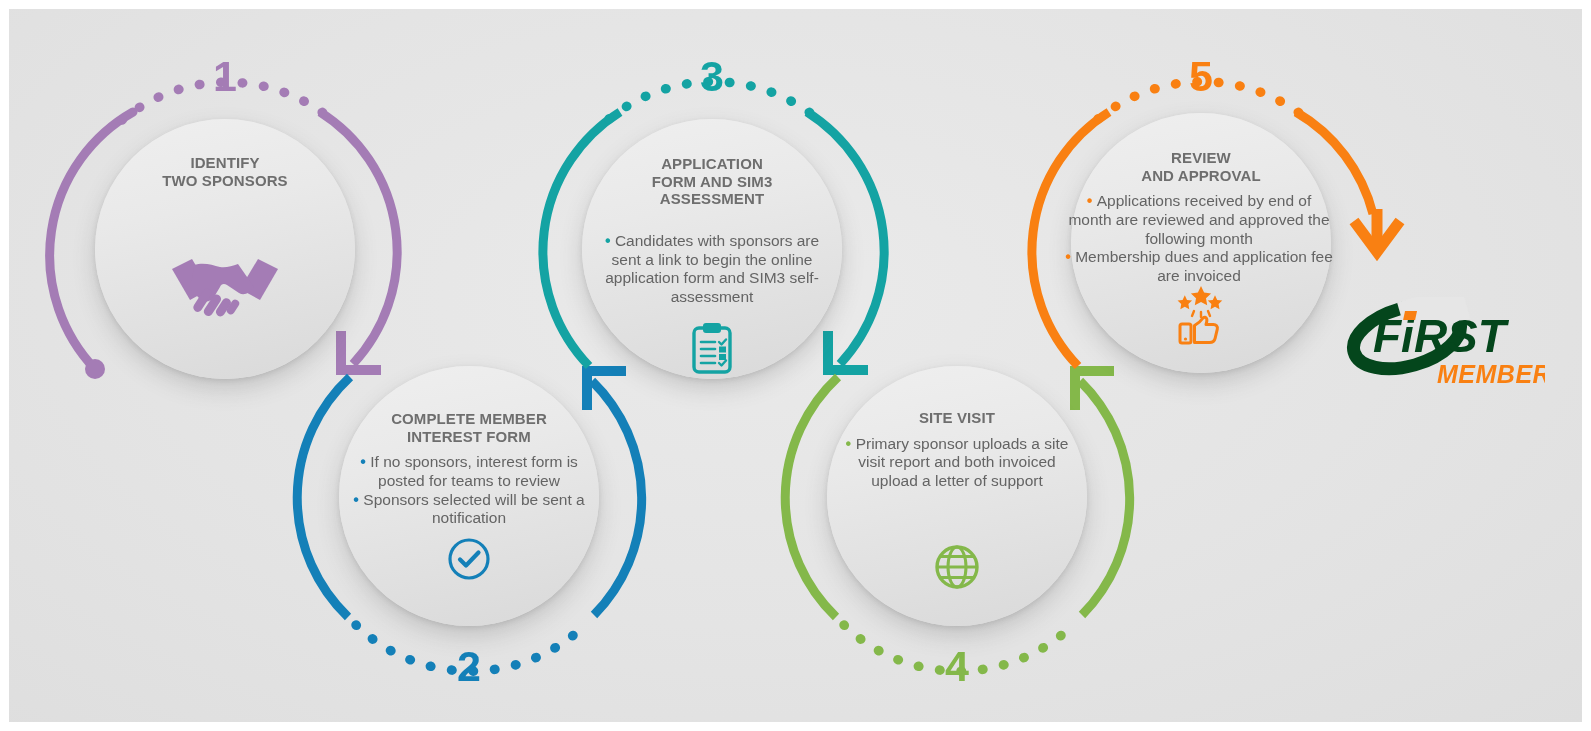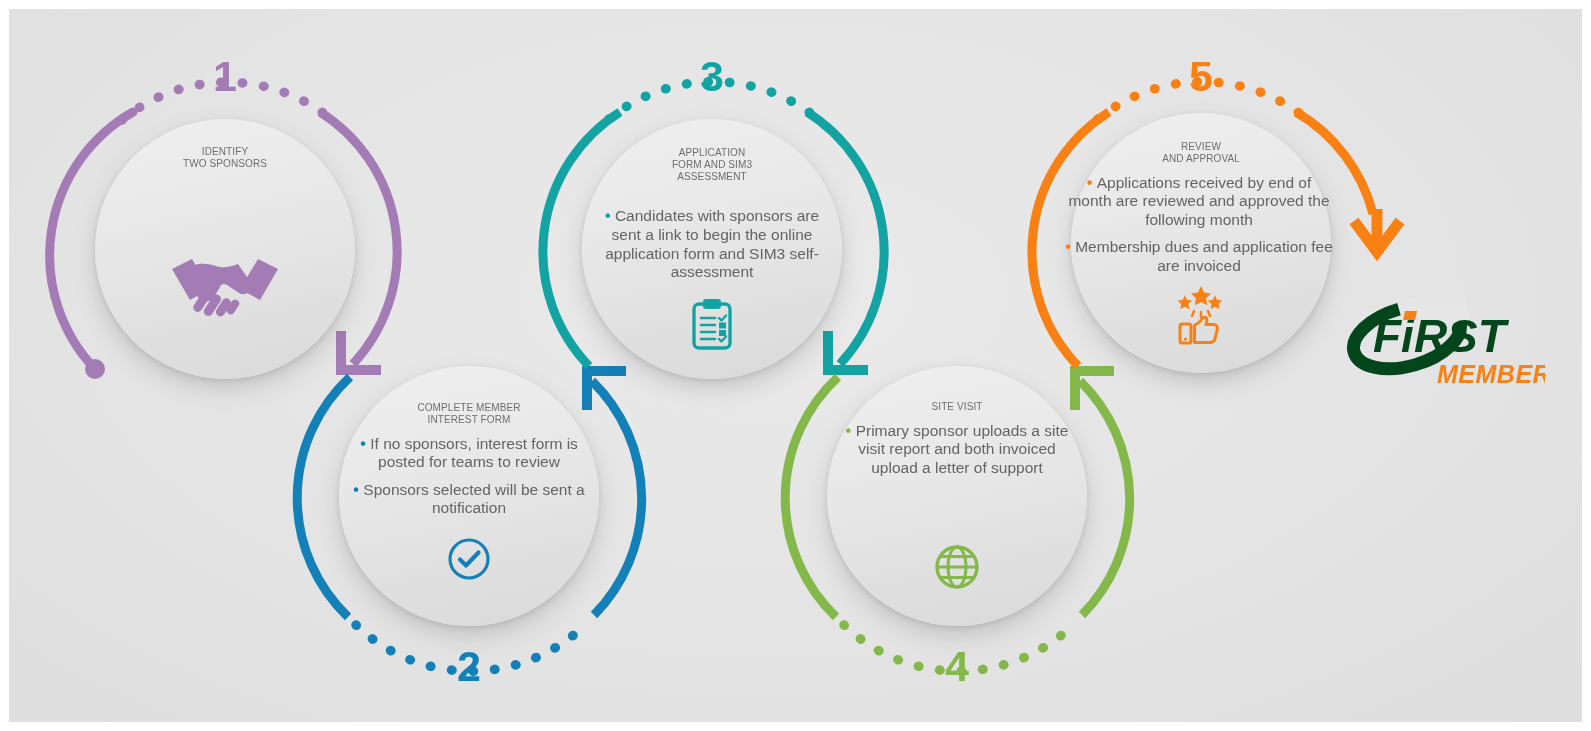--- a/index.html
+++ b/index.html
@@ -14,24 +14,24 @@
      radial-gradient(ellipse at 48% 40%, #eaeaea 0%, #e4e4e4 55%, #dedede 100%);}
   svg.layer{position:absolute;left:0;top:0;width:1591px;height:731px;overflow:visible;}
   .node{
     position:absolute;border-radius:50%;
     background:linear-gradient(168deg,#efefef 0%,#e9e9e9 35%,#e0e0e0 72%,#d9d9d9 100%);
     box-shadow:0 10px 22px rgba(80,80,80,.22), 0 2px 5px rgba(80,80,80,.14);
     display:flex;flex-direction:column;align-items:center;
     text-align:center;box-sizing:border-box;
   }
   .node h3{
-    margin:0;color:#6e6e6e;font-weight:normal;letter-spacing:.1px;
-    font-size:10px;line-height:1.18;text-transform:uppercase;
-  }
-  .bul{color:#646464;font-size:15.5px;line-height:1.2;margin-top:9px;}
+    margin:8px;color:#6e6e6e;font-weight:bold;letter-spacing:.1px;
+    font-size:15px;line-height:1.18;text-transform:uppercase;
+  }
+  .bul{color:#646464;font-size:15.5px;line-height:1.2;}
   .bul .b{font-weight:bold;font-size:16px;line-height:0;}
   .icon-wrap{margin-top:auto;}
   .step-num{
     position:absolute;font-weight:bold;font-size:43px;line-height:1;
     transform:translate(-50%,-50%);user-select:none;
   }
   #logo{position:absolute;left:1336px;top:288px;width:200px;height:100px;}
 </style>
 </head>
 <body>

